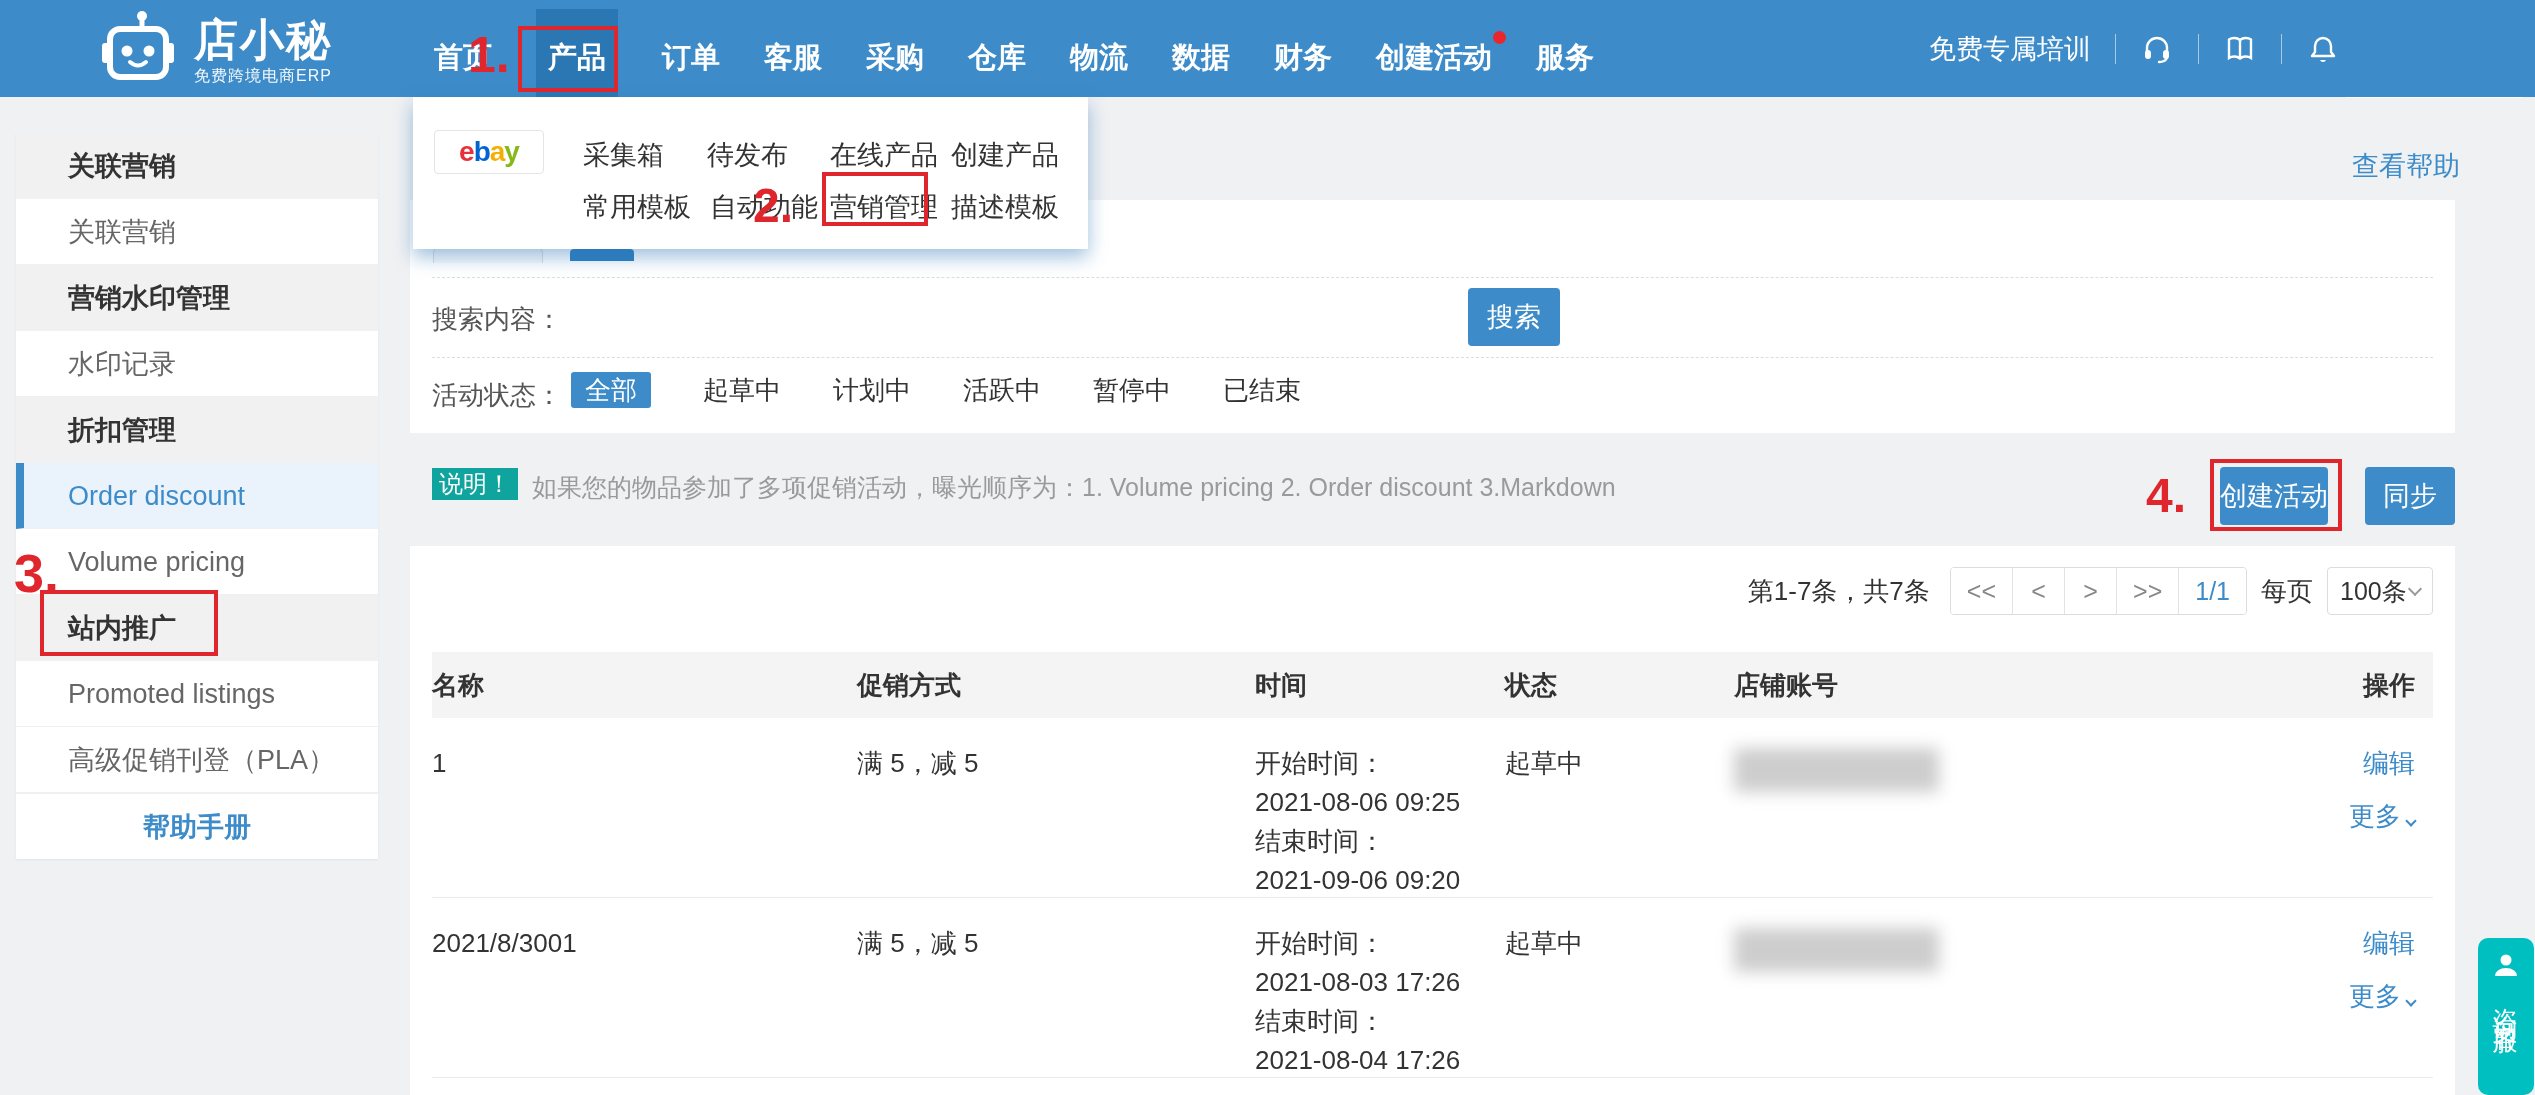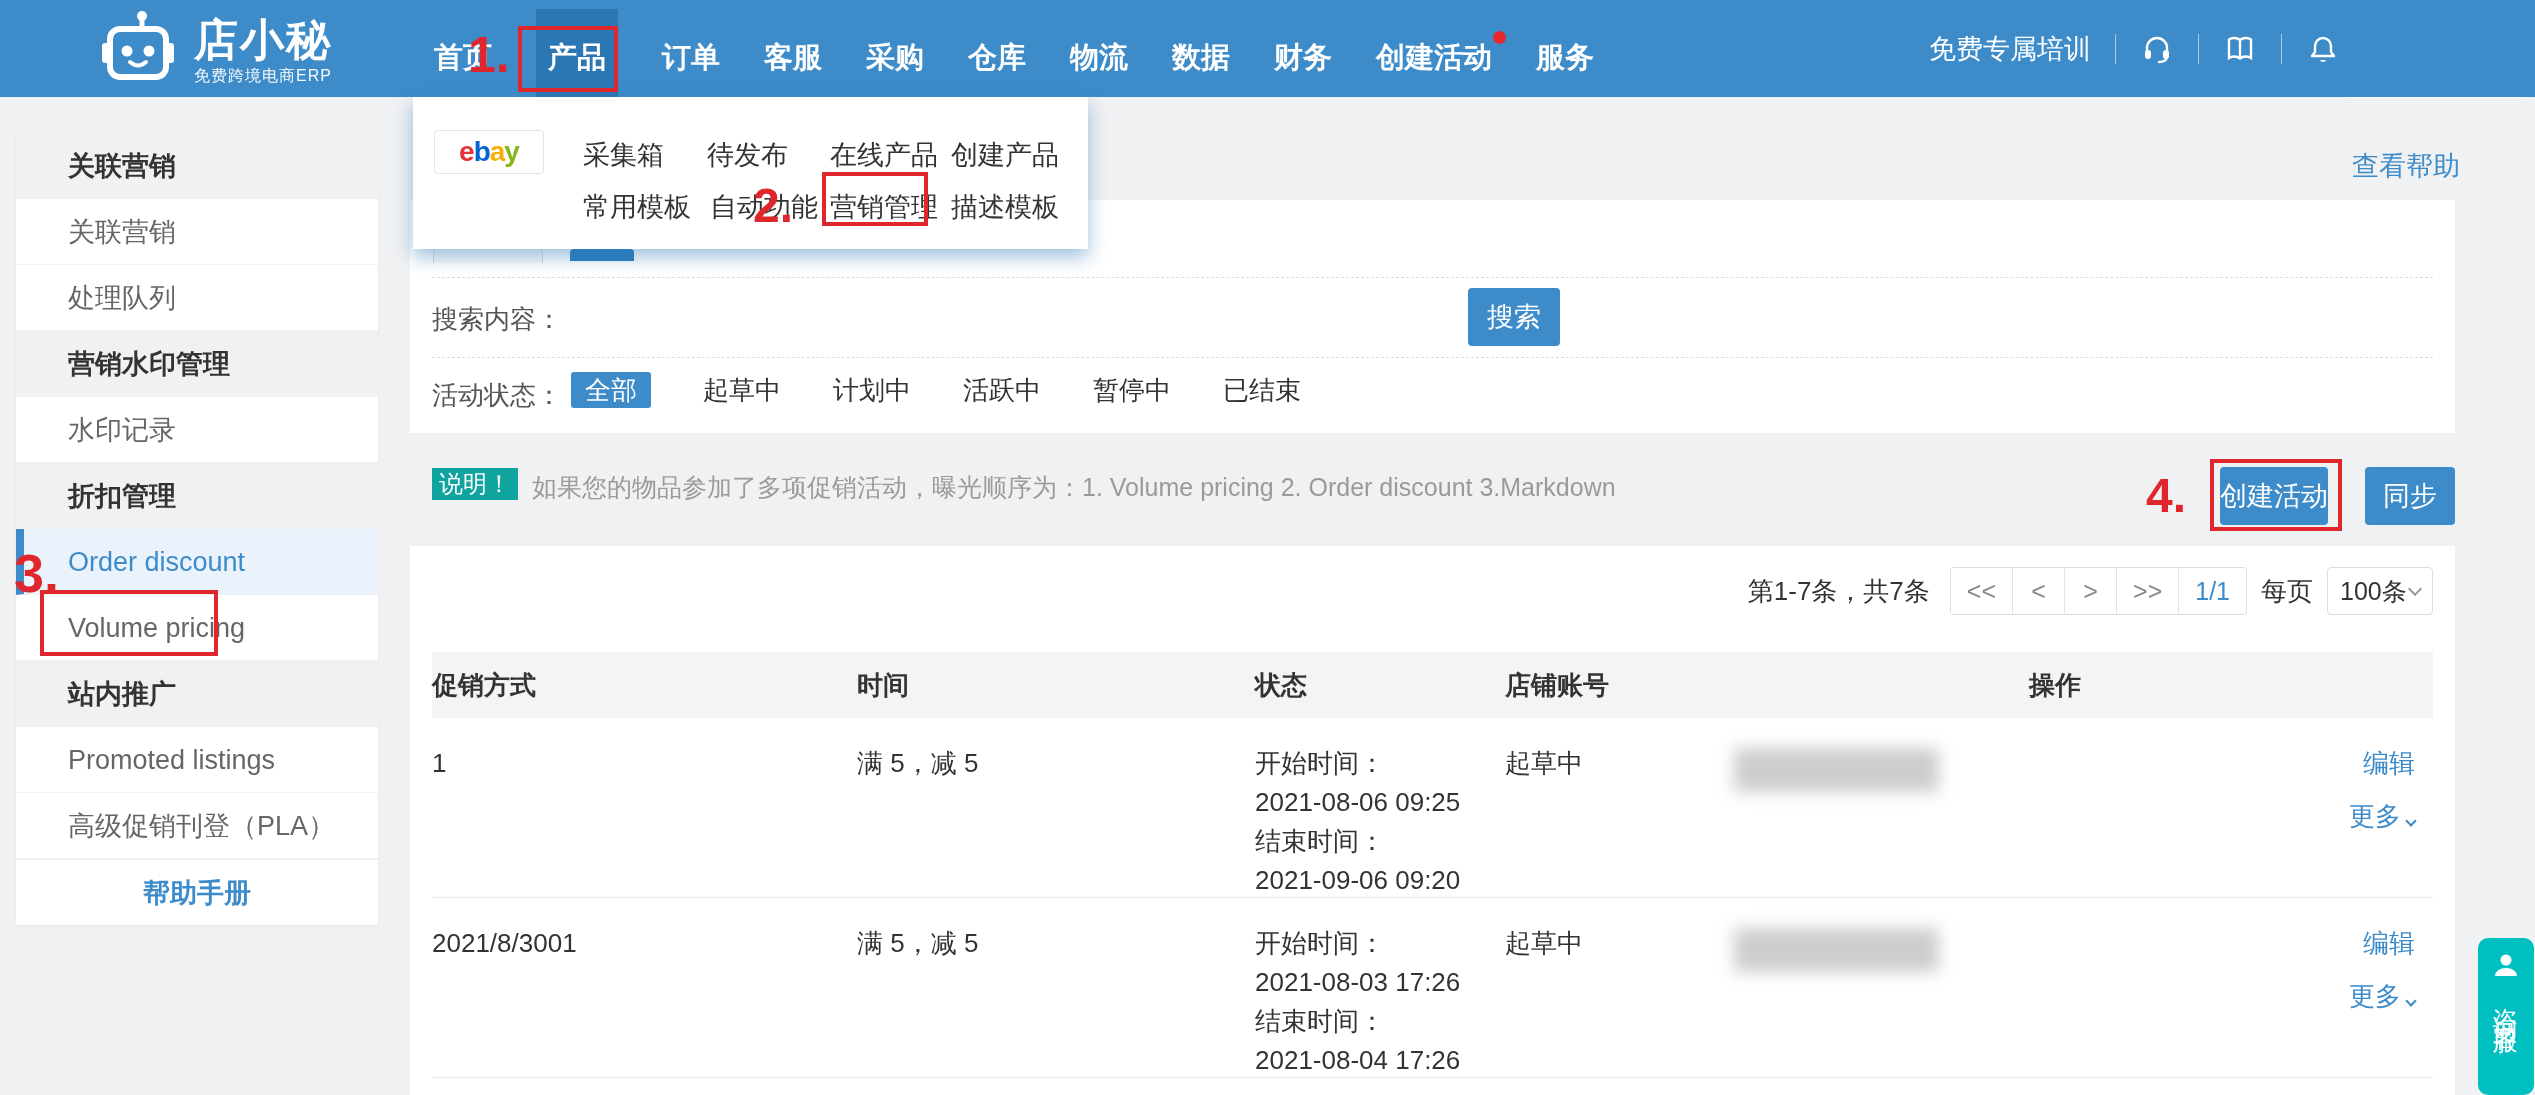--- a/index.html
+++ b/index.html
@@ -176,21 +176,20 @@
     <div class="dd-item" style="left:538px; top:40px;">创建产品</div>
     <div class="dd-item" style="left:170px; top:92px;">常用模板</div>
     <div class="dd-item" style="left:297px; top:92px;">自动功能</div>
     <div class="dd-item" style="left:417px; top:92px;">营销管理</div>
     <div class="dd-item" style="left:538px; top:92px;">描述模板</div>
   </div>
 
   <div class="sidebar">
     <div class="sb-row sb-title">关联营销</div>
     <div class="sb-row sb-item">关联营销</div>
-    <div class="sb-row sb-item">处理队列</div>
     <div class="sb-row sb-title">营销水印管理</div>
     <div class="sb-row sb-item">水印记录</div>
     <div class="sb-row sb-title">折扣管理</div>
     <div class="sb-row sb-item selected">Order discount</div>
     <div class="sb-row sb-item">Volume pricing</div>
     <div class="sb-row sb-title">站内推广</div>
     <div class="sb-row sb-item">Promoted listings</div>
     <div class="sb-row sb-item">高级促销刊登（PLA）</div>
     <div class="sb-row sb-help">帮助手册</div>
   </div>
@@ -230,20 +229,21 @@
       </span>
       <span class="pp-label">每页</span>
       <span class="pp-select">
         <span>100条</span>
         <span class="chev"></span>
       </span>
     </div>
 
     <div class="tbl">
       <div class="tbl-head">
+        <div class="hcell">名称</div>
         <div class="hcell">促销方式</div>
         <div class="hcell">时间</div>
         <div class="hcell">状态</div>
         <div class="hcell">店铺账号</div>
         <div class="hcell op">操作</div>
       </div>
 
       <div class="tbl-row">
         <div class="cell">1</div>
         <div class="cell">满 5，减 5</div>

